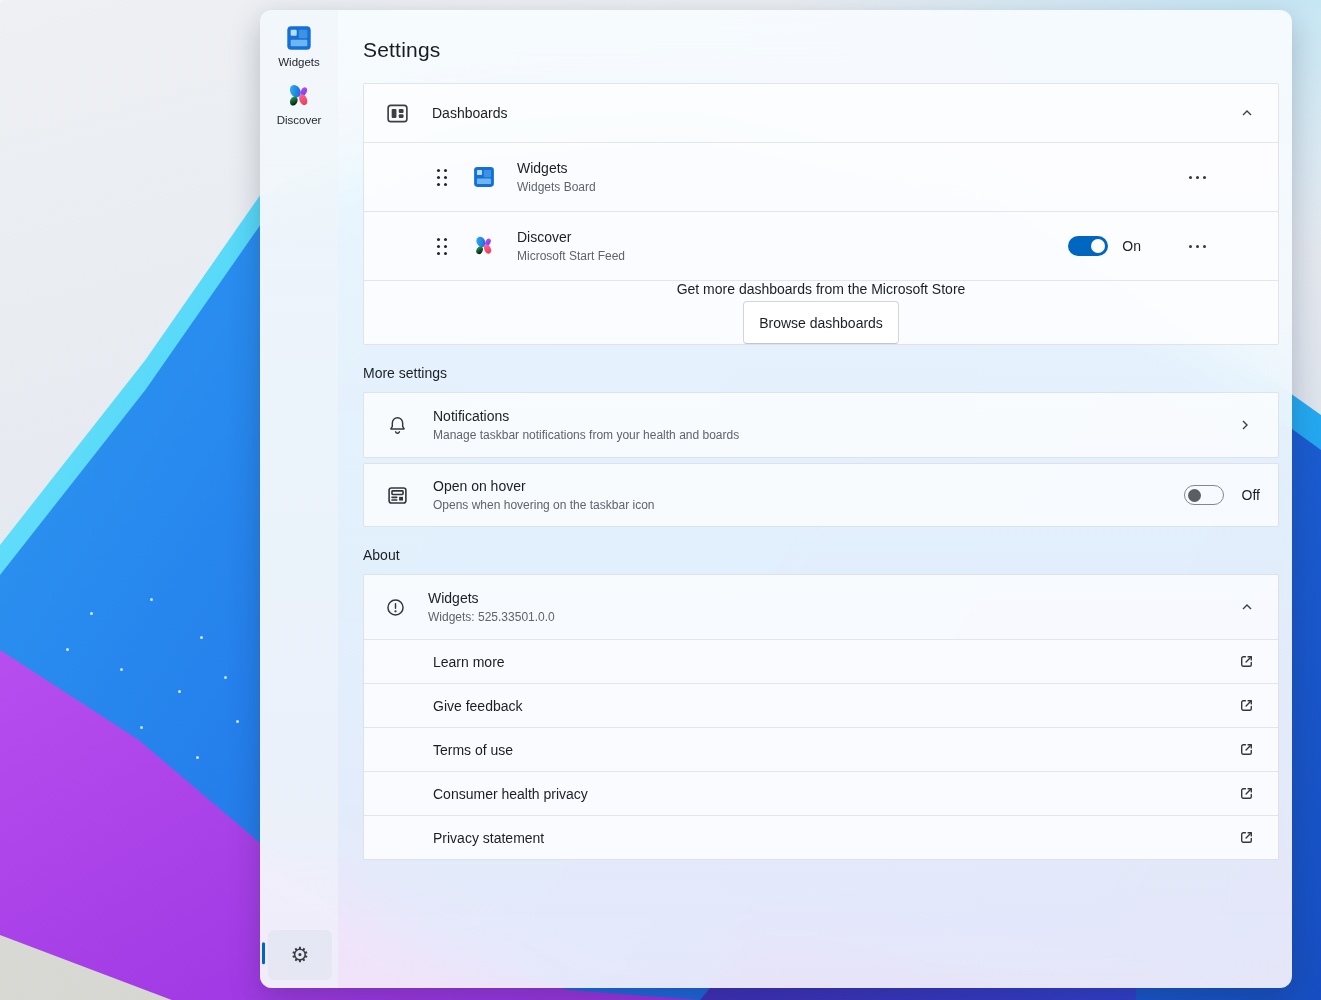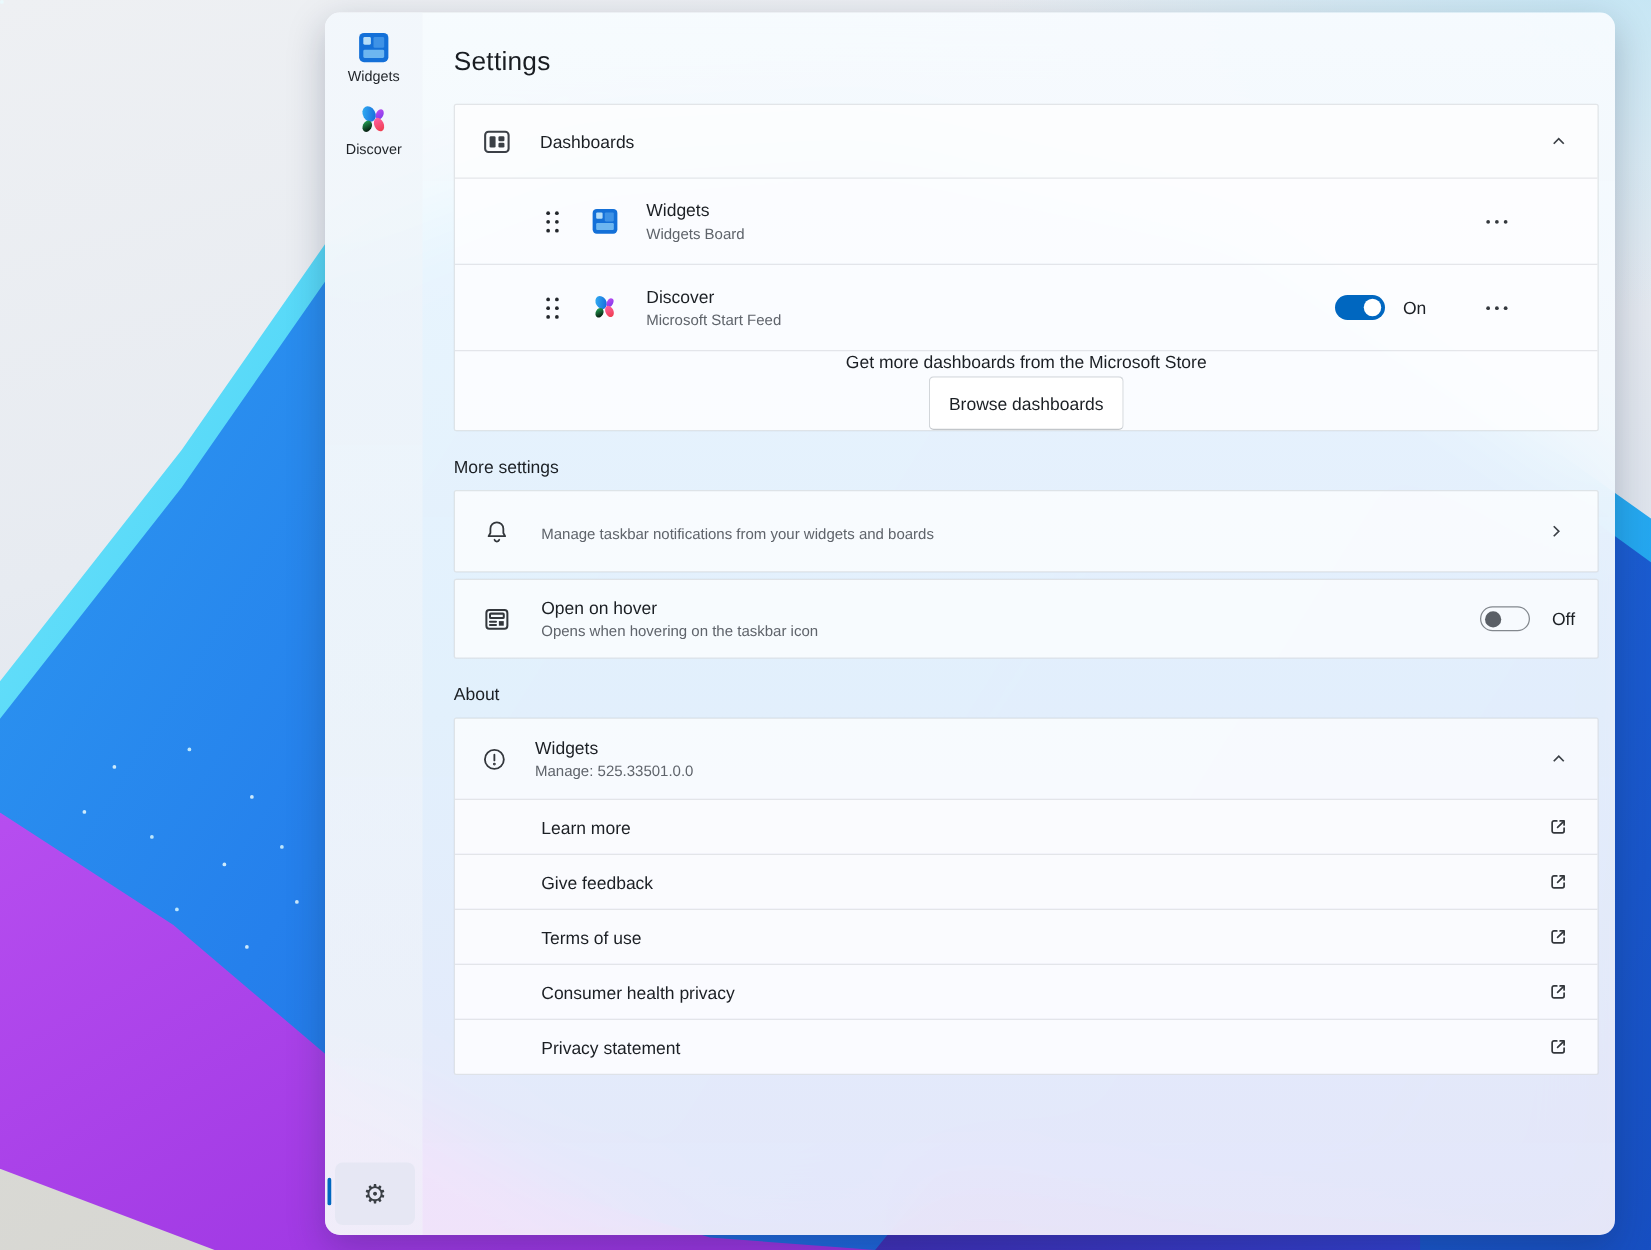--- a/index.html
+++ b/index.html
@@ -245,21 +245,22 @@
       </div>
 
       <div class="section-label">More settings</div>
 
       <div class="card setting-row row-notif" style="margin-top:0">
         <svg class="icon-svg" width="23" height="23" viewBox="0 0 24 24" fill="none" stroke="#33373c" stroke-width="1.5" stroke-linejoin="round" stroke-linecap="round">
           <path d="M12 4a5.4 5.4 0 0 1 5.4 5.4v3.6l1.5 2.6H5.1l1.5-2.6V9.4A5.4 5.4 0 0 1 12 4z"></path>
           <path d="M10 18.6a2.1 2.1 0 0 0 4 0"></path>
         </svg>
         <div class="row-text">
-          <div class="row-sub">Manage taskbar notifications from your widgets and boards</div>
+          <div class="row-title">Notifications</div>
+          <div class="row-sub">Manage taskbar notifications from your health and boards</div>
         </div>
         <svg class="chev" width="14" height="14" viewBox="0 0 14 14" fill="none" stroke="#3b4046" stroke-width="1.4">
             <polyline points="5,3 9,7 5,11"></polyline>
           </svg>
       </div>
 
       <div class="card setting-row row-hover">
         <svg class="icon-svg" width="23" height="23" viewBox="0 0 20 20" fill="none" stroke="#33373c" stroke-width="1.4" stroke-linecap="round">
           <rect x="2.7" y="3.5" width="14.6" height="13" rx="2"></rect>
           <rect x="5.2" y="6" width="9.6" height="3.1" rx="0.6"></rect>
@@ -280,21 +281,21 @@
 
       <div class="card about-links">
         <div class="exp-header about-hdr">
           <svg class="icon-svg" width="21" height="21" viewBox="0 0 20 20" fill="none" stroke="#33373c" stroke-width="1.4" stroke-linecap="round">
             <circle cx="10" cy="10" r="7.2"></circle>
             <path d="M10 6.4v4.4"></path>
             <circle cx="10" cy="13.6" r="0.4" fill="#33373c"></circle>
           </svg>
           <div class="row-text" style="margin-left:22px">
             <div class="row-title">Widgets</div>
-            <div class="row-sub">Manage: 525.33501.0.0</div>
+            <div class="row-sub">Widgets: 525.33501.0.0</div>
           </div>
           <svg class="chev" width="14" height="14" viewBox="0 0 14 14" fill="none" stroke="#3b4046" stroke-width="1.4">
               <polyline points="3,9 7,5 11,9"></polyline>
             </svg>
         </div>
 
         <div class="link-row">
           <span class="link-label">Learn more</span>
           <svg width="17" height="17" viewBox="0 0 16 16" fill="none" stroke="#33373c" stroke-width="1.3" stroke-linecap="round" stroke-linejoin="round">
             <path d="M7 3.5H4.9A1.4 1.4 0 0 0 3.5 4.9v6.2a1.4 1.4 0 0 0 1.4 1.4h6.2a1.4 1.4 0 0 0 1.4-1.4V9"></path>

